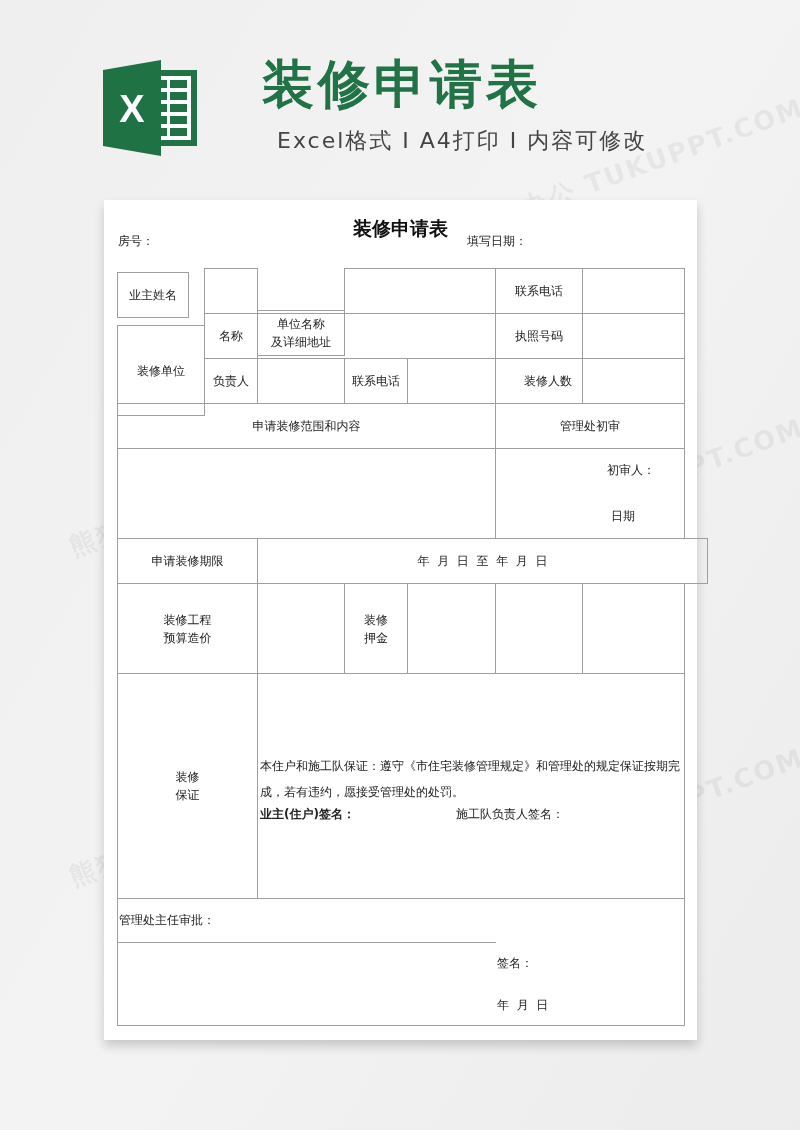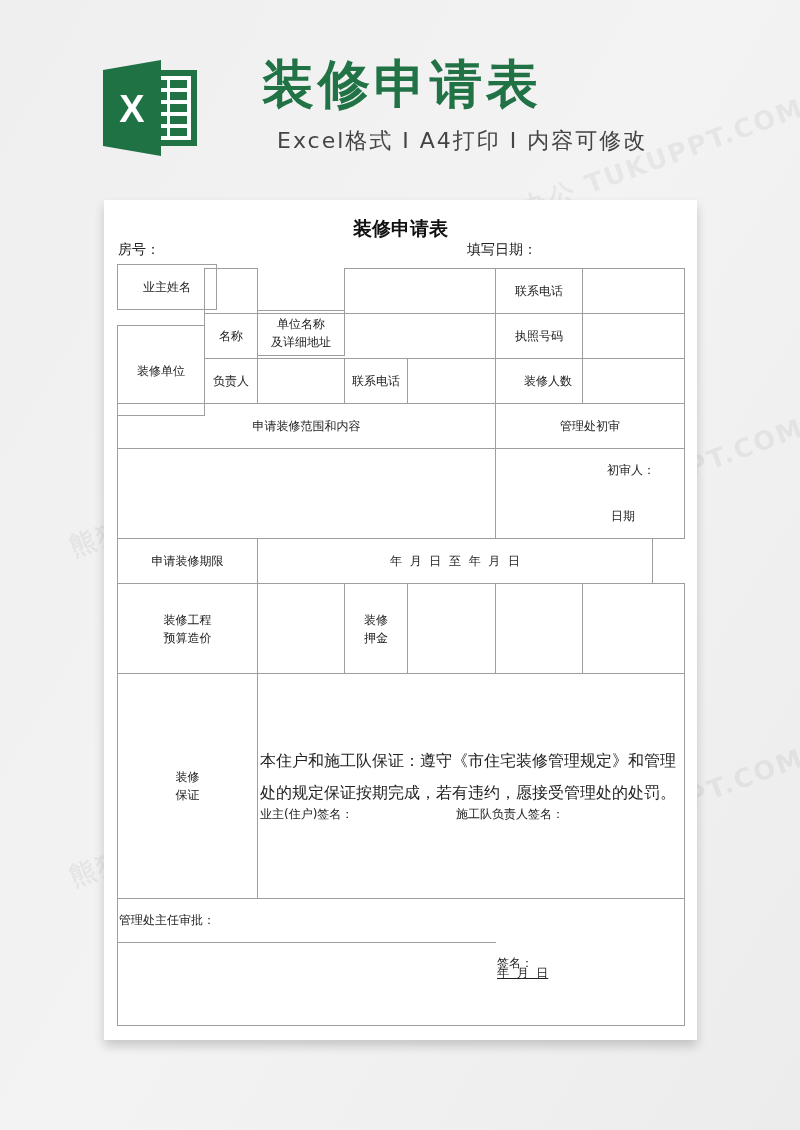--- a/index.html
+++ b/index.html
@@ -22,35 +22,35 @@
   }
   
   .page {
     position: absolute; left: 104px; top: 200px; width: 593px; height: 840px;
     background: #fff; box-shadow: 0 6px 10px rgba(0,0,0,0.18);
   }
   .doc-title {
     position: absolute; left: 0; top: 14px; width: 100%; text-align: center;
     font-size: 19px; font-weight: bold; color: #111; line-height: 28px;
   }
-  .meta { position: absolute; top: 40px; font-size: 14px; line-height: 18px; color: #222; }
+  .meta { position: absolute; top: 32px; font-size: 12px; line-height: 18px; color: #222; }
   .meta.room { left: 14px; }
   .meta.date { left: 363px; }
 
   
   .cell {
     position: absolute; box-sizing: border-box;
     border: 1px solid #9e9e9e;
     display: flex; align-items: center; justify-content: center; text-align: center;
     font-size: 12px; line-height: 18px; color: #222;
   }
   .cell .stack { display: flex; flex-direction: column; align-items: center; }
   .abs { position: absolute; font-size: 12px; line-height: 18px; color: #222; white-space: nowrap; }
   .hline { position: absolute; height: 1px; background: #9e9e9e; }
-  .para { position: absolute; font-size: 16px; line-height: 32px; color: #222; }
+  .para { position: absolute; font-size: 12px; line-height: 26px; color: #222; margin-top: 8px; }
 
   .wm {
     position: absolute; font-size: 26px; font-weight: bold; color: rgba(0,0,0,0.05);
     transform: rotate(-20deg); white-space: nowrap; pointer-events: none; letter-spacing: 2px;
   }
 </style>
 </head>
 <body>
 
 <div class="excel-icon">
@@ -80,21 +80,21 @@
 <div class="wm" style="left:460px;top:470px;">熊猫办公 TUKUPPT.COM</div>
 <div class="wm" style="left:60px;top:800px;">熊猫办公 TUKUPPT.COM</div>
 <div class="wm" style="left:460px;top:800px;">熊猫办公 TUKUPPT.COM</div>
 <div class="wm" style="left:460px;top:150px;">熊猫办公 TUKUPPT.COM</div>
 
 <div class="page">
   <div class="doc-title">装修申请表</div>
   <div class="meta room">房号：</div>
   <div class="meta date">填写日期：</div>
 
-  <div class="cell" style="left:13px;top:64px;width:100px;height:46px;">业主姓名</div>
+  <div class="cell" style="left:13px;top:72px;width:72px;height:46px;">业主姓名</div>
   <div class="cell" style="left:100px;top:68px;width:54px;height:46px;"></div>
   <div class="cell" style="left:153px;top:68px;width:88px;height:46px;margin-top:42px;">
     <div class="stack">
       <span>单位名称</span>
       <span>及详细地址</span>
     </div>
   </div>
   <div class="cell" style="left:240px;top:68px;width:152px;height:46px;"></div>
   <div class="cell" style="left:391px;top:68px;width:88px;height:46px;">联系电话</div>
   <div class="cell" style="left:478px;top:68px;width:103px;height:46px;"></div>
@@ -114,21 +114,21 @@
 
   <div class="cell" style="left:13px;top:203px;width:379px;height:46px;">申请装修范围和内容</div>
   <div class="cell" style="left:391px;top:203px;width:190px;height:46px;">管理处初审</div>
 
   <div class="cell" style="left:13px;top:248px;width:379px;height:91px;"></div>
   <div class="cell" style="left:391px;top:248px;width:190px;height:91px;"></div>
   <div class="abs" style="left:503px;top:261px;">初审人：</div>
   <div class="abs" style="left:507px;top:307px;">日期</div>
 
   <div class="cell" style="left:13px;top:338px;width:141px;height:46px;">申请装修期限</div>
-  <div class="cell" style="left:153px;top:338px;width:396px;height:46px;white-space:pre;">年  月  日  至  年  月  日</div>
+  <div class="cell" style="left:153px;top:338px;width:451px;height:46px;white-space:pre;">年  月  日  至  年  月  日</div>
 
   <div class="cell" style="left:13px;top:383px;width:141px;height:91px;">
     <div class="stack">
       <span>装修工程</span>
       <span>预算造价</span>
     </div>
   </div>
   <div class="cell" style="left:153px;top:383px;width:88px;height:91px;"></div>
   <div class="cell" style="left:240px;top:383px;width:64px;height:91px;">
     <div class="stack">
@@ -140,21 +140,21 @@
   <div class="cell" style="left:478px;top:383px;width:103px;height:91px;"></div>
 
   <div class="cell" style="left:13px;top:473px;width:141px;height:226px;">
     <div class="stack">
       <span>装修</span>
       <span>保证</span>
     </div>
   </div>
   <div class="cell" style="left:153px;top:473px;width:428px;height:226px;"></div>
   <div class="para" style="left:156px;top:545px;width:424px;">本住户和施工队保证：遵守《市住宅装修管理规定》和管理处的规定保证按期完成，若有违约，愿接受管理处的处罚。</div>
-  <div class="abs" style="left:156px;top:605px;">业主(住户)签名：</div>
+  <div class="abs" style="left:156px;top:605px;font-weight:bold;">业主(住户)签名：</div>
   <div class="abs" style="left:352px;top:605px;">施工队负责人签名：</div>
 
   <div class="cell" style="left:13px;top:698px;width:568px;height:128px;"></div>
   <div class="abs" style="left:15px;top:711px;font-family:Liberation Serif, serif;">管理处主任审批：</div>
   <div class="hline" style="left:13px;top:742px;width:379px;"></div>
   <div class="abs" style="left:393px;top:754px;">签名：</div>
-  <div class="abs" style="left:393px;top:764px;white-space:pre;text-decoration:underline;">年  月  日</div>
+  <div class="abs" style="left:393px;top:796px;white-space:pre;">年  月  日</div>
 </div>
 
 </body></html>

